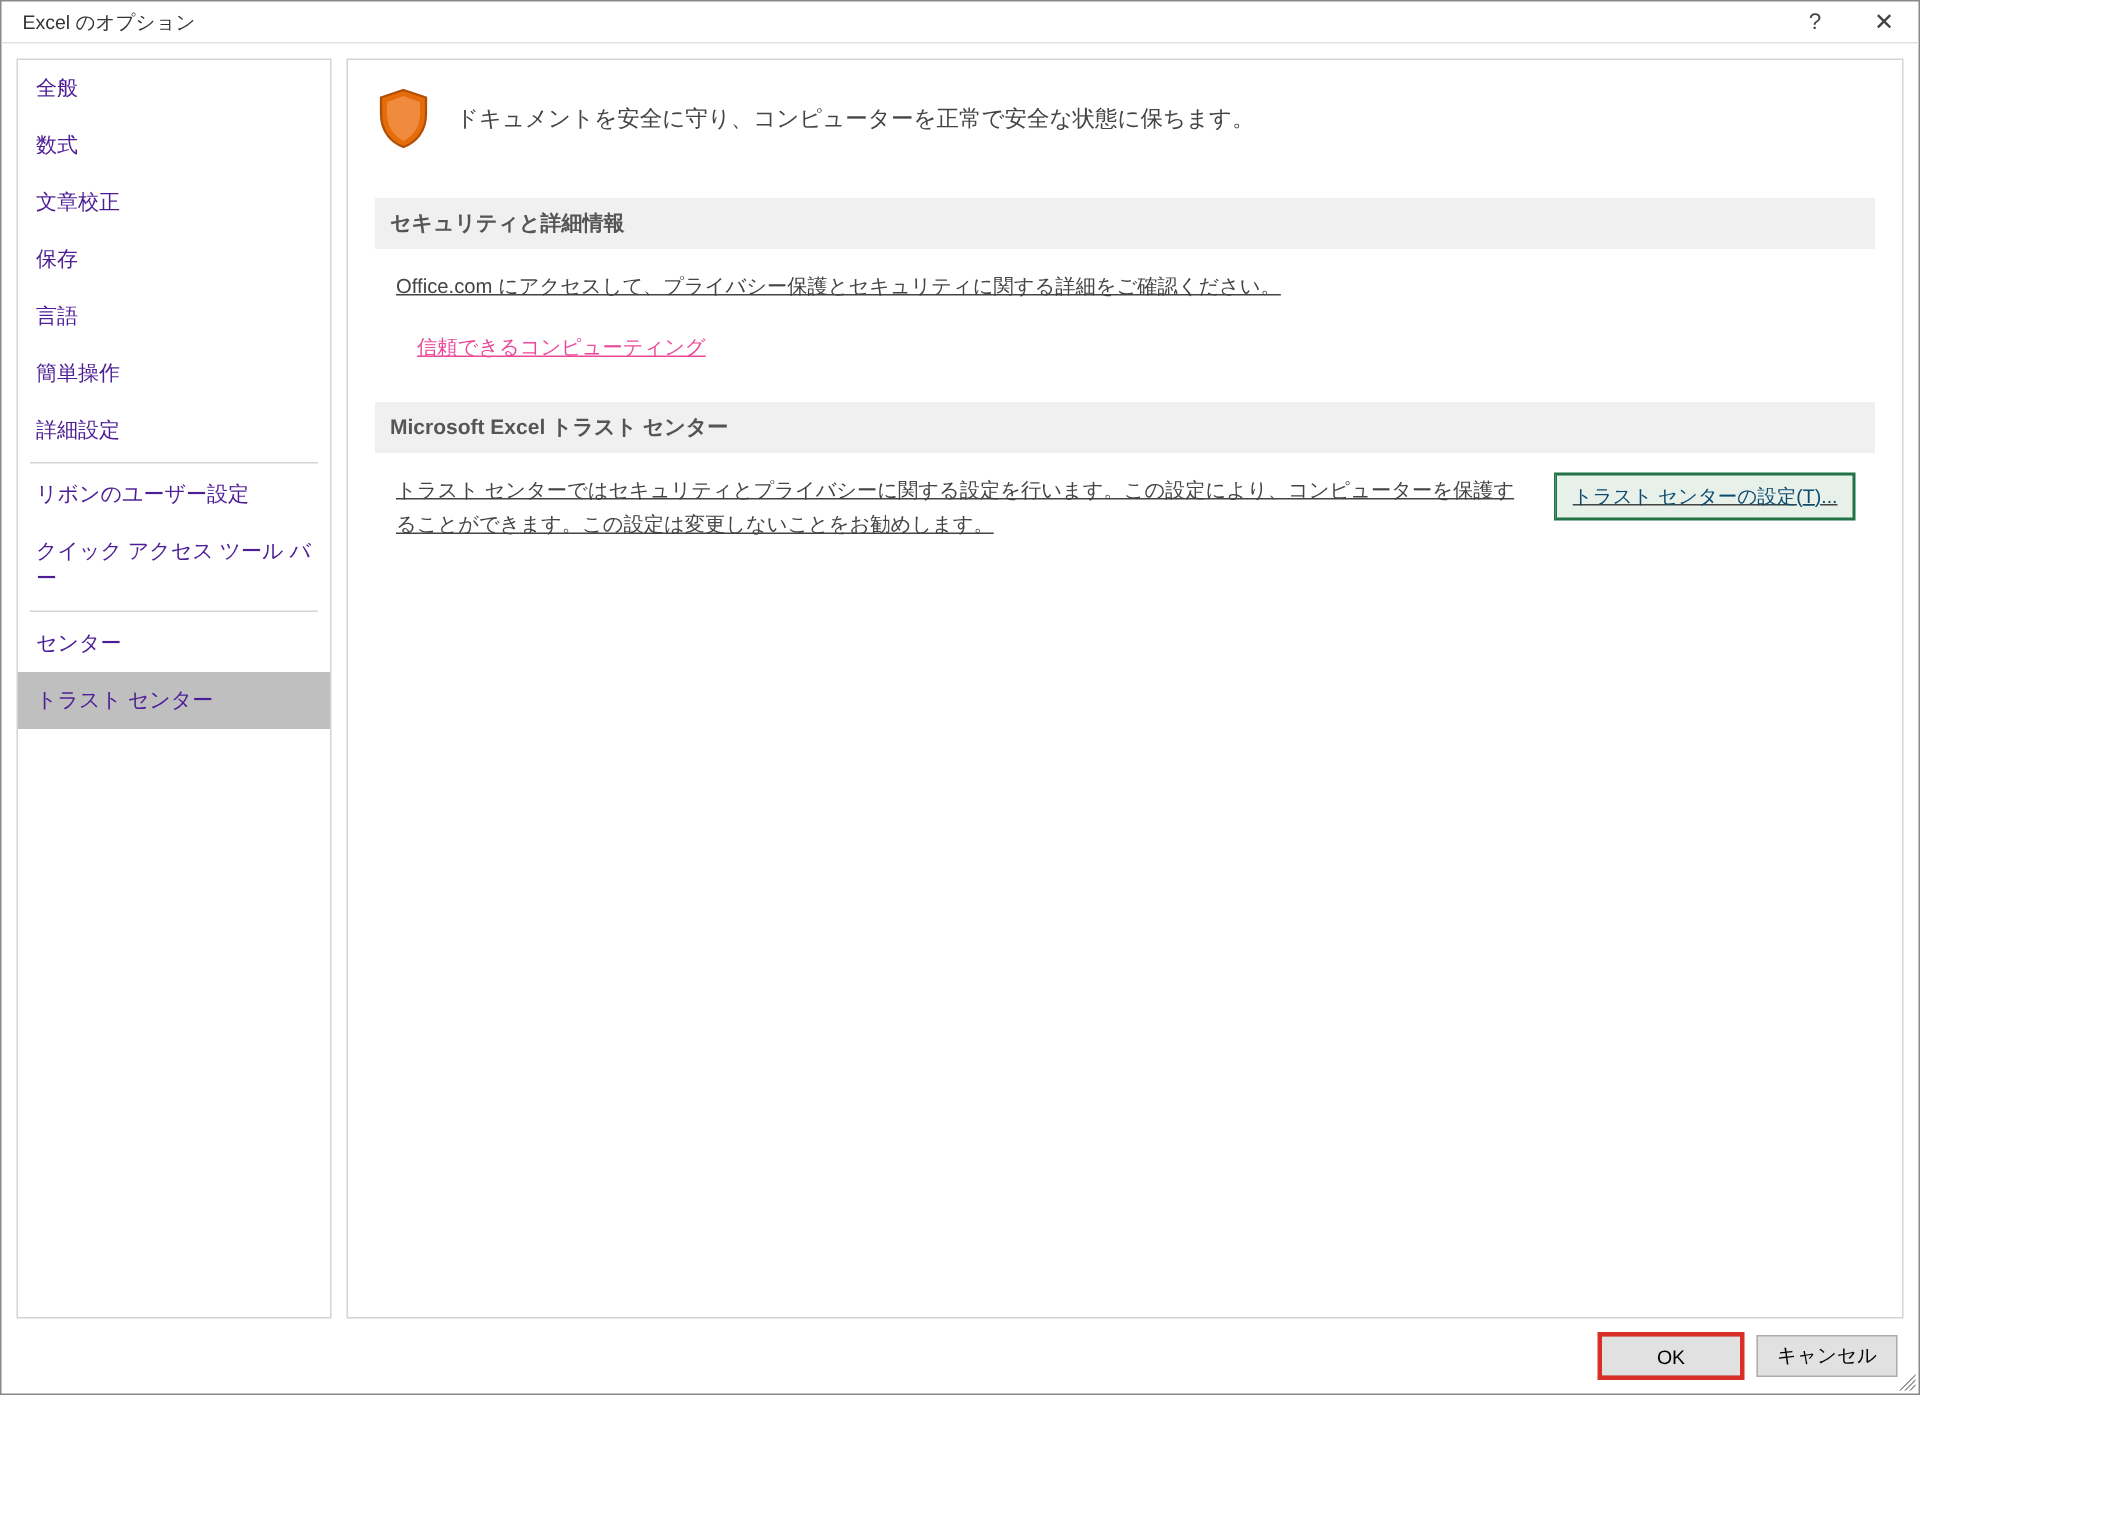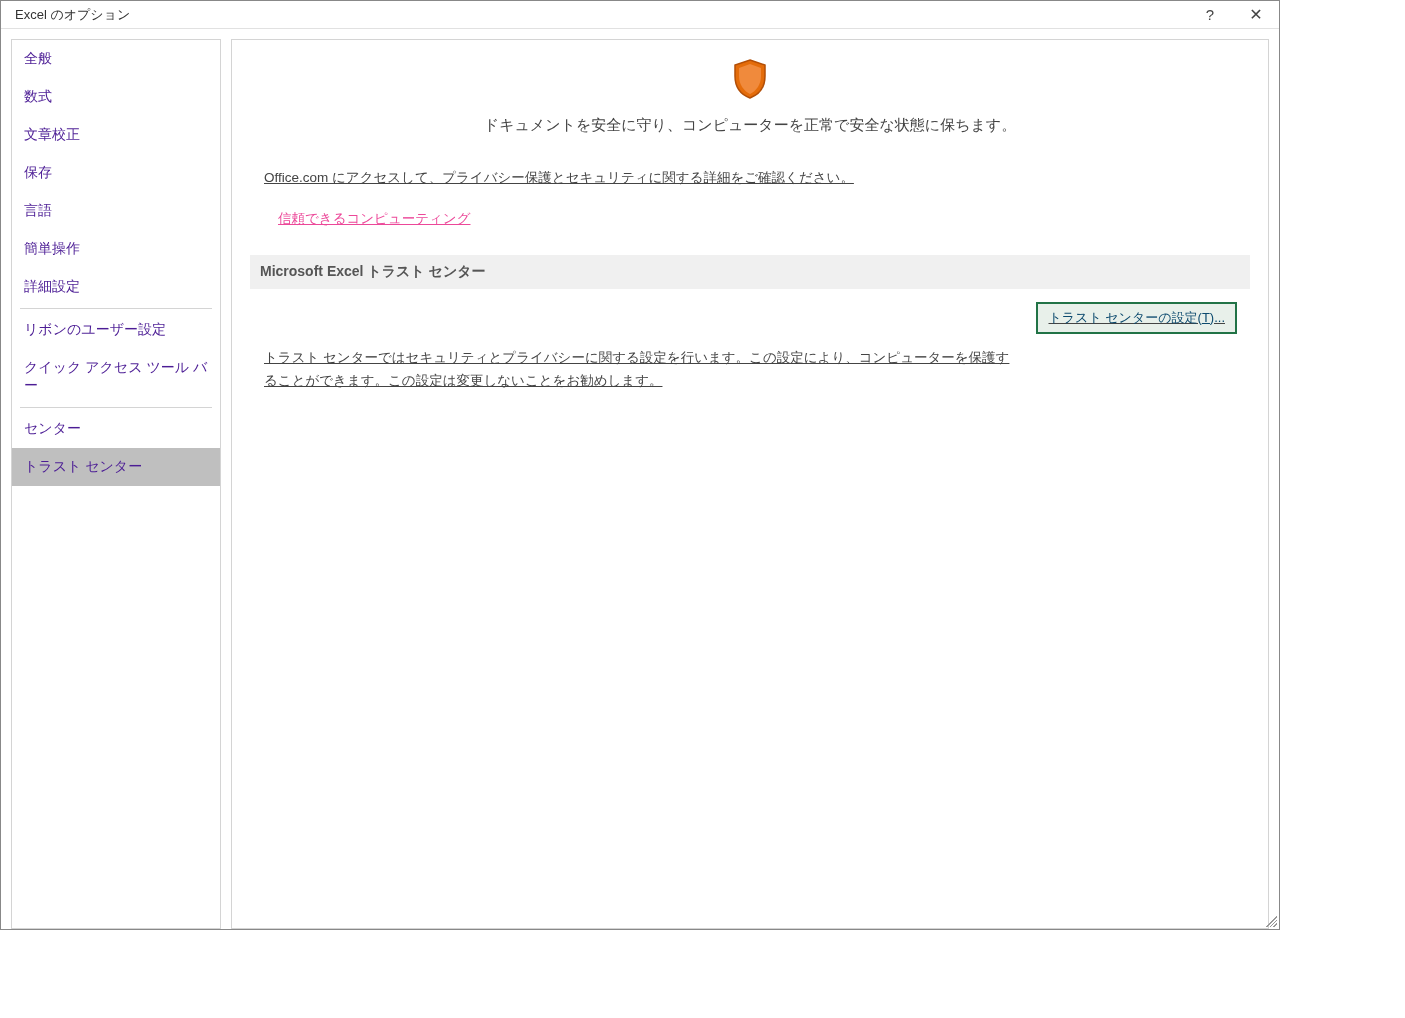--- a/index.html
+++ b/index.html
@@ -76,21 +76,20 @@
       background: #fff;
       padding: 14px 18px;
       overflow-y: auto;
     }
     .intro {
       display: flex;
       align-items: center;
       gap: 16px;
       margin-bottom: 28px;
       padding: 4px 0;
-      flex-direction: column;
     }
     .shield-icon svg { display: block; }
     .intro-text { font-size: 15px; color: #444; }
     .section-header {
       background: #f0f0f0;
       padding: 8px 10px;
       font-size: 14px;
       font-weight: bold;
       color: #555;
       margin-bottom: 14px;
@@ -108,21 +107,21 @@
       cursor: pointer;
       display: inline-block;
       margin-top: 18px;
       margin-left: 14px;
     }
     .trust-row {
       display: flex;
       align-items: flex-start;
       gap: 16px;
     }
-    .trust-desc { flex: 1; margin-top: 44px; }
+    .trust-desc { flex: 1; }
     .trust-btn {
       border: 1px solid #217346;
       background: #e8f0ea;
       padding: 5px 10px;
       font-size: 13px;
       color: #0c4a6e;
       cursor: pointer;
       white-space: nowrap;
       outline: 1px solid #217346;
     }
@@ -193,32 +192,37 @@
       <div class="intro">
         <span class="shield-icon">
           <svg width="38" height="42" viewBox="0 0 38 42">
             <path d="M19 2 L34 7 V18 C34 30 27 37 19 40 C11 37 4 30 4 18 V7 Z" fill="#e46c0a" stroke="#b24e06" stroke-width="1.5"></path>
             <path d="M19 6 L30 10 V18 C30 27 25 33 19 36 C13 33 8 27 8 18 V10 Z" fill="#f08a3c"></path>
           </svg>
         </span>
         <span class="intro-text">ドキュメントを安全に守り、コンピューターを正常で安全な状態に保ちます。</span>
       </div>
 
+      <div class="section-header">セキュリティと詳細情報</div>
       <div class="section-body">
         <div>Office.com にアクセスして、プライバシー保護とセキュリティに関する詳細をご確認ください。</div>
         <a class="link">信頼できるコンピューティング</a>
       </div>
 
       <div class="section-header">Microsoft Excel トラスト センター</div>
       <div class="section-body">
         <div class="trust-row">
           <div class="trust-desc">トラスト センターではセキュリティとプライバシーに関する設定を行います。この設定により、コンピューターを保護することができます。この設定は変更しないことをお勧めします。</div>
           <button class="trust-btn">
             <span>トラスト センターの設定(</span><span class="underline-accel">T</span><span>)...</span>
           </button>
         </div>
       </div>
     </div>
   </div>
 
+  <div class="footer">
+    <button class="footer-btn ok">OK</button>
+    <button class="footer-btn">キャンセル</button>
+  </div>
 
   <div class="resize-grip"></div>
 </div>
 
 </body></html>

